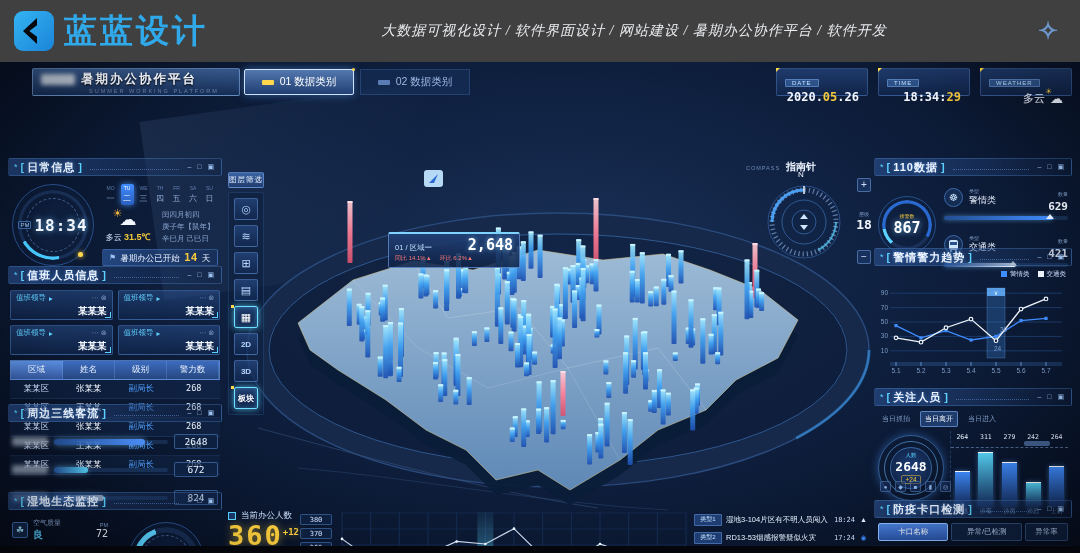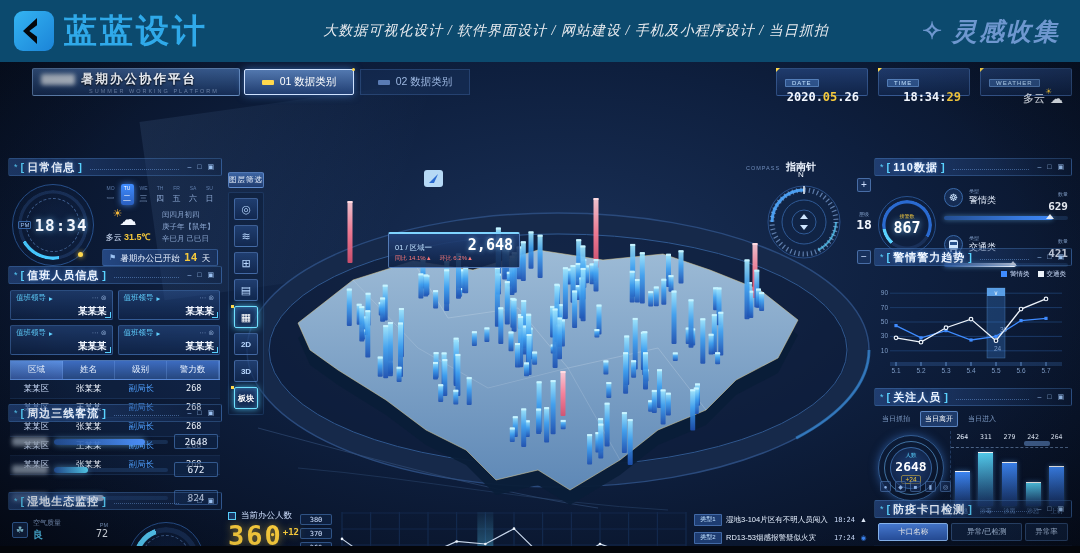--- a/index.html
+++ b/index.html
@@ -1,17 +1,17 @@
 <!DOCTYPE html>
 <html><head>
 <meta charset="utf-8">
 <style>
   *{margin:0;padding:0;box-sizing:border-box;}
   html,body{width:1080px;height:553px;overflow:hidden;background:#000;font-family:"Liberation Sans",sans-serif;}
-  .banner{position:relative;width:1080px;height:62px;background:#0c4a6e;display:flex;align-items:center;padding:0 14px;}
+  .banner{position:relative;width:1080px;height:62px;background:#404040;display:flex;align-items:center;padding:0 14px;}
   .logo-wrap{display:flex;align-items:center;gap:10px;}
   .logo-mark{width:40px;height:40px;border-radius:9px;background:linear-gradient(135deg,#34b4f2,#1b84d8);position:relative;overflow:hidden;}
   .logo-mark:before{content:"";position:absolute;left:9px;top:7px;width:14px;height:26px;background:#04070c;clip-path:polygon(100% 0,0 50%,100% 100%,100% 72%,45% 50%,100% 28%);}
   .logo-text{color:#2fa9e9;font-size:33px;font-weight:bold;letter-spacing:3px;}
   .contact{margin-left:22px;line-height:1.5;}
   .contact .web{color:#f2f4f6;font-weight:bold;font-size:14.5px;}
   .contact .arrows{color:#8d949c;font-size:9px;letter-spacing:2px;margin-left:8px;}
   .contact .line2{color:#e8eaee;font-size:13px;}
   .services{flex:1;text-align:center;color:#e9ebef;font-size:14px;font-style:italic;font-family:"Liberation Serif",serif;letter-spacing:1px;padding:0 12px;}
   .collect{display:flex;align-items:center;gap:8px;color:#6e97cf;font-family:"Liberation Serif",serif;font-style:italic;font-weight:bold;font-size:25px;letter-spacing:2px;padding-right:6px;}
@@ -227,24 +227,23 @@
 </head>
 <body>
 
 <div class="banner">
   <div class="logo-wrap">
     <div class="logo-mark"></div>
     <div class="logo-text">蓝蓝设计</div>
   </div>
   <div class="contact">
   </div>
-  <div class="services">大数据可视化设计 / 软件界面设计 / 网站建设 / 手机及小程序设计 / 当日抓拍</div>
+  <div class="services">大数据可视化设计 / 软件界面设计 / 网站建设 / 暑期办公协作平台 / 软件开发</div>
   <div class="collect">
     <span class="collect-icon">✧</span>
-    <span>灵感收集</span>
   </div>
 </div>
 
 <div class="dash">
   <div class="streak"></div>
 
   <div class="topbar">
     <div class="title-block">
       <div class="title-row">
         <span class="masked-logo"></span>

